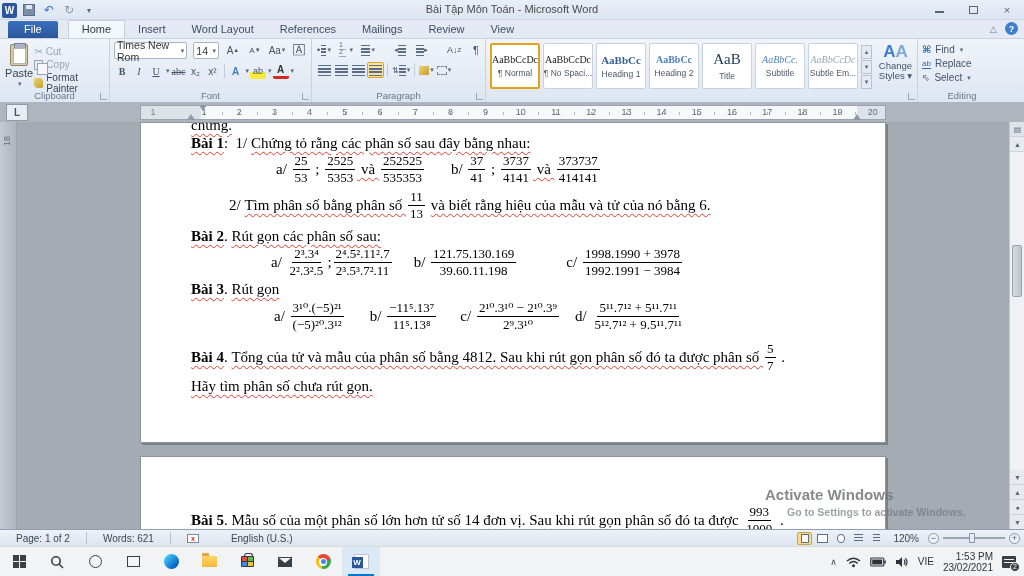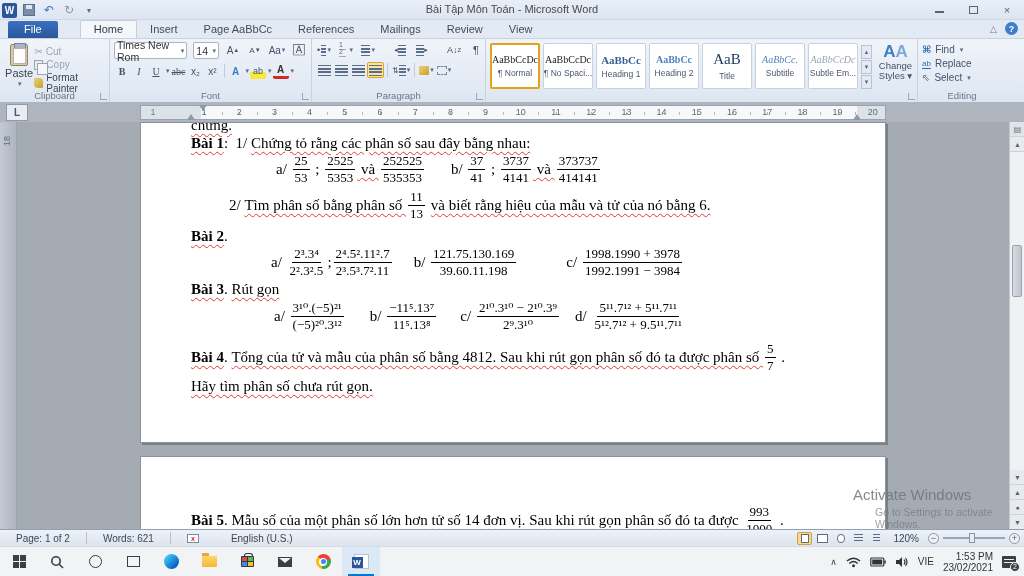--- a/index.html
+++ b/index.html
@@ -19,21 +19,21 @@
   .redo { color:#8b97a6; font-size:12px; }
   .caret-d { color:#5a6a80; font-size:8px; }
   .title-text { position:absolute; left:0; right:0; top:3px; text-align:center; color:#4a4a4a; font-size:11px; }
   .win-btns { position:absolute; right:4px; top:2px; display:flex; gap:8px; }
   .win-btn { width:26px; height:15px; display:flex; align-items:center; justify-content:center; color:#5a6474; font-size:11px; border-radius:2px; }
   .minimize-glyph { width:9px; border-bottom:2px solid #5a6474; height:7px; }
   .restore-glyph { width:9px; height:8px; border:1px solid #5a6474; }
 
   .tabrow { position:relative; height:19px; background:#e3eaf4; border-bottom:1px solid #c8d2e0; display:flex; align-items:flex-end; padding-left:8px; }
   .file-tab { background:linear-gradient(#3a70c0,#2b579a); color:#fff; padding:2px 16px 3px; border-radius:2px 2px 0 0; font-size:11px; margin-right:10px; }
-  .tab-items { display:flex; height:19px; align-items:flex-end;margin-left:12px; }
+  .tab-items { display:flex; height:19px; align-items:flex-end; }
   .rtab { padding:2px 13px 3px; color:#404c5e; font-size:11px; }
   .rtab.active { background:#f3f6fb; border:1px solid #c5cfdc; border-bottom:none; border-radius:2px 2px 0 0; color:#2f3948; }
   .tab-right { position:absolute; right:6px; top:2px; display:flex; gap:8px; align-items:center; }
   .help-ico { width:13px; height:13px; border-radius:50%; background:#3f7ecb; color:#fff; font-size:9px; display:flex; align-items:center; justify-content:center; font-weight:bold; }
   .minribbon { color:#6b7避a0; font-size:9px; color:#6b7a94; }
 
   
   .ribbon { position:relative; height:64px; background:linear-gradient(#f0f4fa,#dde6f1); border-bottom:1px solid #aab6c6; display:flex; }
   .rgroup { position:relative; height:100%; padding:3px 4px 12px; border-right:1px solid #c9d2df; }
   .rgroup-label { position:absolute; bottom:1px; left:0; right:0; text-align:center; font-size:9.5px; color:#6b7688; }
@@ -128,21 +128,21 @@
   .p2-inner { padding-top:46px; }
   .doc-line { display:flex; align-items:center; white-space:pre; min-height:18px;
      font-family:"Liberation Serif","DejaVu Serif",serif; font-size:15px; color:#000; }
   .doc-line .bold { font-weight:bold; }
   .sq { text-decoration:underline wavy #e03b2f 1px; text-underline-offset:3px; }
   .tab { display:inline-block; height:1px; }
   .frac { display:inline-flex; flex-direction:column; align-items:center; vertical-align:middle; margin:1px 2px; font-size:13px; line-height:1.25; }
   .frac .num { border-bottom:1px solid #000; padding:0 2px; }
   .frac .den { padding:0 2px; }
 
-  .watermark { position:absolute; left:853px; top:364px; color:#70757b; opacity:.85; pointer-events:none; }
+  .watermark { position:absolute; left:765px; top:364px; color:#70757b; opacity:.85; pointer-events:none;font-weight:bold; }
   .wm1 { font-size:15px; }
   .wm2 { font-size:10.5px; margin-left:22px; margin-top:3px; opacity:.8; }
 
   
   .vscroll { position:absolute; right:0; top:0; bottom:0; width:15px; background:#f0f1f4; border-left:1px solid #c4c9d0; }
   .vs-btn { width:15px; height:15px; display:flex; align-items:center; justify-content:center; font-size:7px; color:#5a6474; background:#e7eaef; border-bottom:1px solid #cdd2d9; }
   .vs-ruler-toggle { background:#dfe3ea; font-size:8px; }
   .vs-thumb { position:absolute; left:2px; right:2px; top:123px; height:52px; background:linear-gradient(90deg,#d7dbe2,#bfc5cf); border:1px solid #9aa3b0; border-radius:2px; }
   .vs-bottom { position:absolute; bottom:0; left:0; right:0; }
 
@@ -221,21 +221,21 @@
           </span>
       <span class="win-btn">×</span>
     </div>
   </div>
 
   <div class="tabrow">
     <span class="file-tab">File</span>
     <span class="tab-items" id="tab-items">
           <span class="rtab active">Home</span>
           <span class="rtab">Insert</span>
-          <span class="rtab">Page AaBbCc</span>
+          <span class="rtab">Word Layout</span>
           <span class="rtab">References</span>
           <span class="rtab">Mailings</span>
           <span class="rtab">Review</span>
           <span class="rtab">View</span>
         </span>
     <span class="tab-right">
       <span class="minribbon">△</span>
       <span class="help-ico">?</span>
     </span>
   </div>
@@ -470,21 +470,21 @@
     <div class="vruler">
       <span class="vr-num">18</span>
     </div>
 
     <div class="page page1">
       <div class="page-inner" id="page1-lines">
             <div class="doc-line" style="margin-top: -7px;"><span class="sq">chứng.</span></div>
             <div class="doc-line"><span class="bold sq">Bài 1</span><span>:  1/ </span><span class="sq">Chứng tỏ rằng các phân số sau đây bằng nhau:</span></div>
             <div class="doc-line"><span class="tab" style="width: 85px;"></span><span>a/ </span><span class="frac"><span class="num">25</span><span class="den">53</span></span><span> ; </span><span class="frac"><span class="num">2525</span><span class="den">5353</span></span><span class="sq"> và </span><span class="frac"><span class="num">252525</span><span class="den">535353</span></span><span class="tab" style="width: 25px;"></span><span>b/ </span><span class="frac"><span class="num">37</span><span class="den">41</span></span><span> ; </span><span class="frac"><span class="num">3737</span><span class="den">4141</span></span><span class="sq"> và </span><span class="frac"><span class="num">373737</span><span class="den">414141</span></span></div>
             <div class="doc-line"><span class="tab" style="width: 38px;"></span><span>2/ </span><span class="sq">Tìm phân số bằng phân số </span><span class="frac"><span class="num">11</span><span class="den">13</span></span><span> </span><span class="sq">và biết rằng hiệu của mẫu và tử của nó bằng 6.</span></div>
-            <div class="doc-line" style="margin-top: 4px;"><span class="bold sq">Bài 2</span><span>. </span></div>
+            <div class="doc-line" style="margin-top: 4px;"><span class="bold sq">Bài 2</span><span>. </span><span class="sq">Rút gọn các phân số sau:</span></div>
             <div class="doc-line"><span class="tab" style="width: 80px;"></span><span>a/ </span><span class="frac"><span class="num">2³.3⁴</span><span class="den">2².3².5</span></span><span>;</span><span class="frac"><span class="num">2⁴.5².11².7</span><span class="den">2³.5³.7².11</span></span><span class="tab" style="width: 20px;"></span><span>b/ </span><span class="frac"><span class="num">121.75.130.169</span><span class="den">39.60.11.198</span></span><span class="tab" style="width: 48px;"></span><span>c/ </span><span class="frac"><span class="num">1998.1990 + 3978</span><span class="den">1992.1991 − 3984</span></span></div>
             <div class="doc-line"><span class="bold sq">Bài 3</span><span>. </span><span class="sq">Rút gọn</span></div>
             <div class="doc-line"><span class="tab" style="width: 83px;"></span><span>a/ </span><span class="frac"><span class="num">3¹⁰.(−5)²¹</span><span class="den">(−5)²⁰.3¹²</span></span><span class="tab" style="width: 24px;"></span><span>b/ </span><span class="frac"><span class="num">−11⁵.13⁷</span><span class="den">11⁵.13⁸</span></span><span class="tab" style="width: 22px;"></span><span>c/ </span><span class="frac"><span class="num">2¹⁰.3¹⁰ − 2¹⁰.3⁹</span><span class="den">2⁹.3¹⁰</span></span><span class="tab" style="width: 14px;"></span><span>d/ </span><span class="frac"><span class="num">5¹¹.7¹² + 5¹¹.7¹¹</span><span class="den">5¹².7¹² + 9.5¹¹.7¹¹</span></span></div>
             <div class="doc-line" style="margin-top: 6px;"><span class="bold sq">Bài 4</span><span>. </span><span class="sq">Tổng của tử và mẫu của phân số bằng 4812. Sau khi rút gọn phân số đó ta được phân số </span><span class="frac"><span class="num">5</span><span class="den">7</span></span><span> .</span></div>
             <div class="doc-line" style="margin-top: 2px;"><span class="sq">Hãy tìm phân số chưa rút gọn.</span></div>
           </div>
     </div>
     <div class="page page2">
       <div class="page-inner p2-inner" id="page2-lines">
             <div class="doc-line"><span class="bold sq">Bài 5</span><span>. </span><span class="sq">Mẫu số của một phân số lớn hơn tử số 14 đơn vị. Sau khi rút gọn phân số đó ta được </span><span class="frac"><span class="num">993</span><span class="den">1000</span></span><span> .</span></div>

